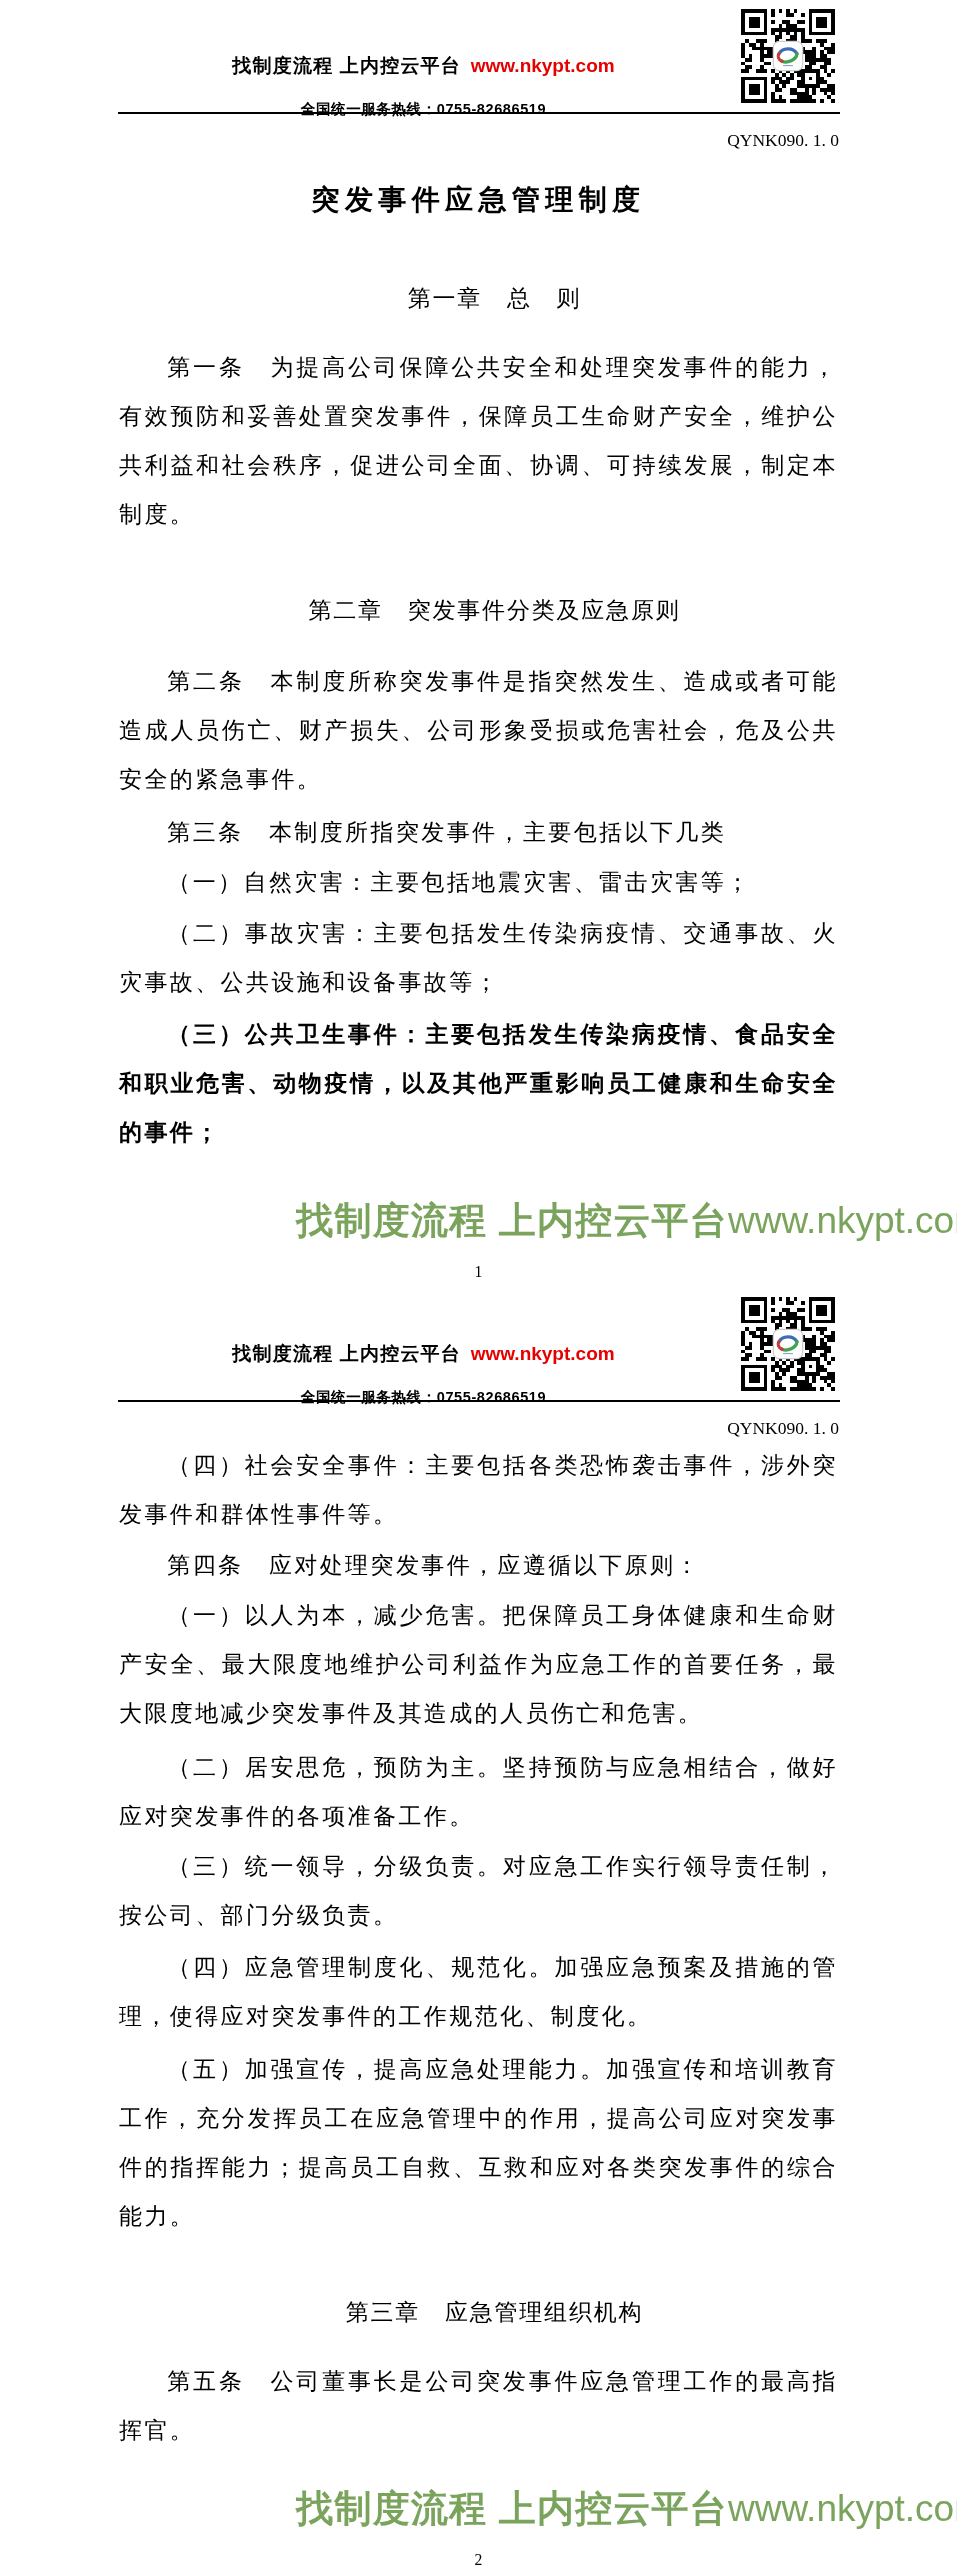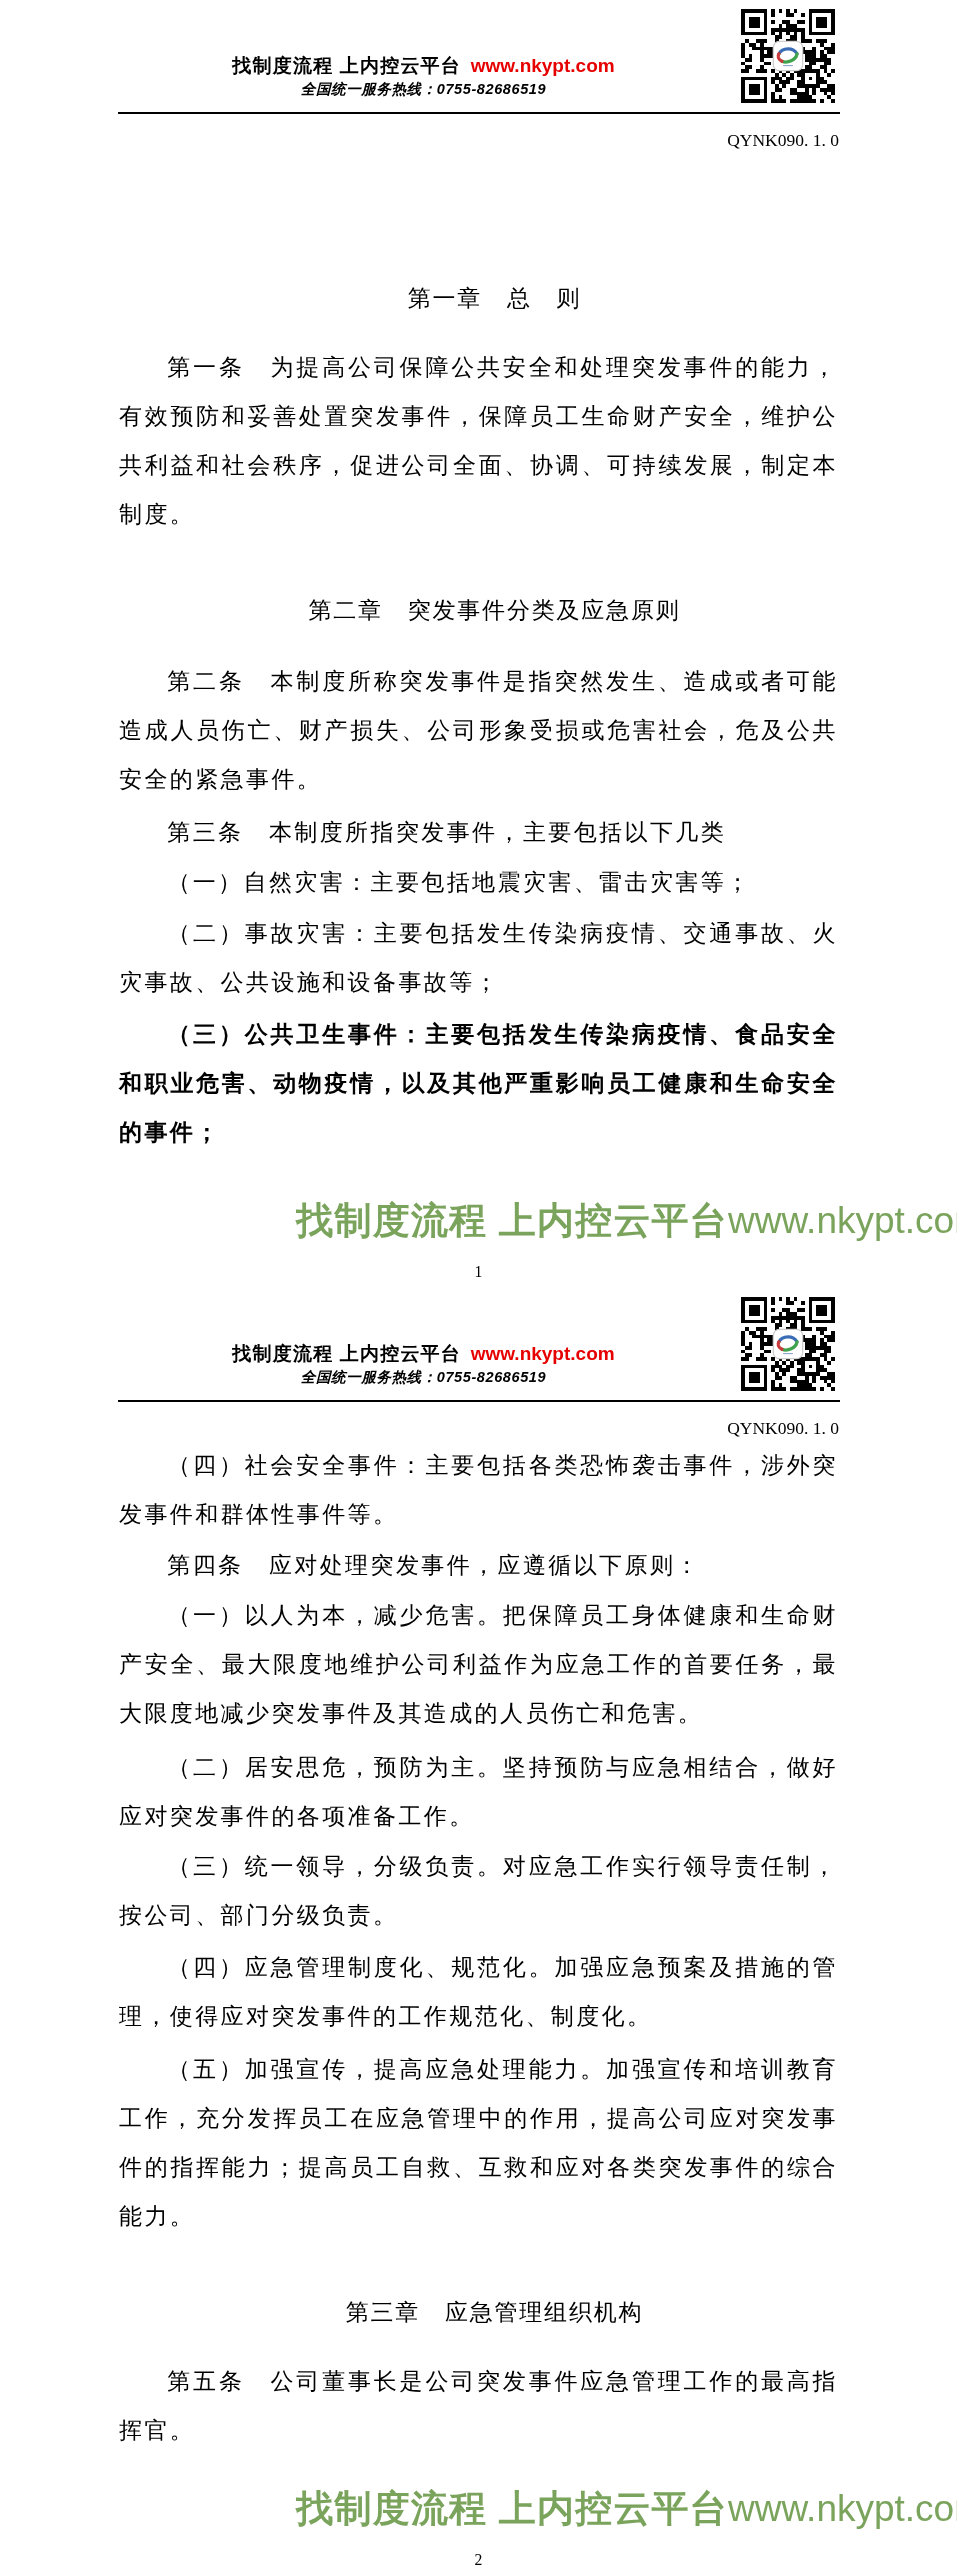--- a/index.html
+++ b/index.html
@@ -16,21 +16,21 @@
   #page-1{top:0;}
   #page-2{top:1288px;}
 
   
   .hdr{
     position:absolute;left:119px;top:52px;width:609px;text-align:center;
     font-family:"Liberation Sans","DejaVu Sans",sans-serif;font-weight:bold;
   }
   .hdr-line1{font-size:19px;line-height:28px;letter-spacing:1.2px;white-space:nowrap;}
   .hdr-line1 .hdr-url{color:var(--url-red);margin-left:9.7px;letter-spacing:0;}
-  .hdr-line2{font-size:14.5px;line-height:18px;margin-top:0;letter-spacing:0.6px;font-style:italic;}
+  .hdr-line2{font-size:14.5px;line-height:18px;margin-top:20px;letter-spacing:0.6px;}
   .rule{position:absolute;left:118px;top:112px;width:722px;height:2.4px;background:#000;}
   .doc-code{
     position:absolute;left:119px;top:130px;width:720px;text-align:right;
     font-size:17.5px;line-height:20.5px;
   }
   .qr{position:absolute;left:741px;top:9px;width:94px;height:94px;}
 
   
   .title{
     position:absolute;left:0;top:181px;width:100%;text-align:center;
@@ -406,20 +406,21 @@
             <rect x="8.6" y="8.6" width="7.8" height="7.8" rx="1.6" fill="#fff" stroke="#cfcfcf" stroke-width="0.35"></rect>
             <path d="M10.1,11.9 C11.0,10.2 13.9,10.1 14.9,11.9" stroke="#3a6db5" stroke-width="0.85" fill="none" stroke-linecap="round"></path>
             <path d="M14.9,11.9 C14.7,13.6 12.3,14.5 10.9,13.9" stroke="#3fa24c" stroke-width="0.85" fill="none" stroke-linecap="round"></path>
             <path d="M10.9,13.9 C9.9,13.4 9.6,12.6 10.1,11.9" stroke="#c93a3a" stroke-width="0.85" fill="none" stroke-linecap="round"></path>
             <rect x="11.2" y="14.9" width="2.6" height="0.3" fill="#8fa6c8"></rect>
           </g>
         </svg></div>
     <div class="rule"></div>
     <div class="doc-code">QYNK090. 1. 0</div>
 
+    <div class="title">突发事件应急管理制度</div>
 
     <div class="chapter" style="top:286px;">第一章　总　则</div>
     <div class="para" style="top:343px;">第一条　为提高公司保障公共安全和处理突发事件的能力，有效预防和妥善处置突发事件，保障员工生命财产安全，维护公共利益和社会秩序，促进公司全面、协调、可持续发展，制定本制度。</div>
 
     <div class="chapter" style="top:598px;">第二章　突发事件分类及应急原则</div>
     <div class="para" style="top:657px;">第二条　本制度所称突发事件是指突然发生、造成或者可能造成人员伤亡、财产损失、公司形象受损或危害社会，危及公共安全的紧急事件。</div>
     <div class="para" style="top:808px;">第三条　本制度所指突发事件，主要包括以下几类</div>
     <div class="para" style="top:858px;">（一）自然灾害：主要包括地震灾害、雷击灾害等；</div>
     <div class="para" style="top:909px;">（二）事故灾害：主要包括发生传染病疫情、交通事故、火灾事故、公共设施和设备事故等；</div>
     <div class="para" style="top:1010px;font-weight:bold;">（三）公共卫生事件：主要包括发生传染病疫情、食品安全和职业危害、动物疫情，以及其他严重影响员工健康和生命安全的事件；</div>

